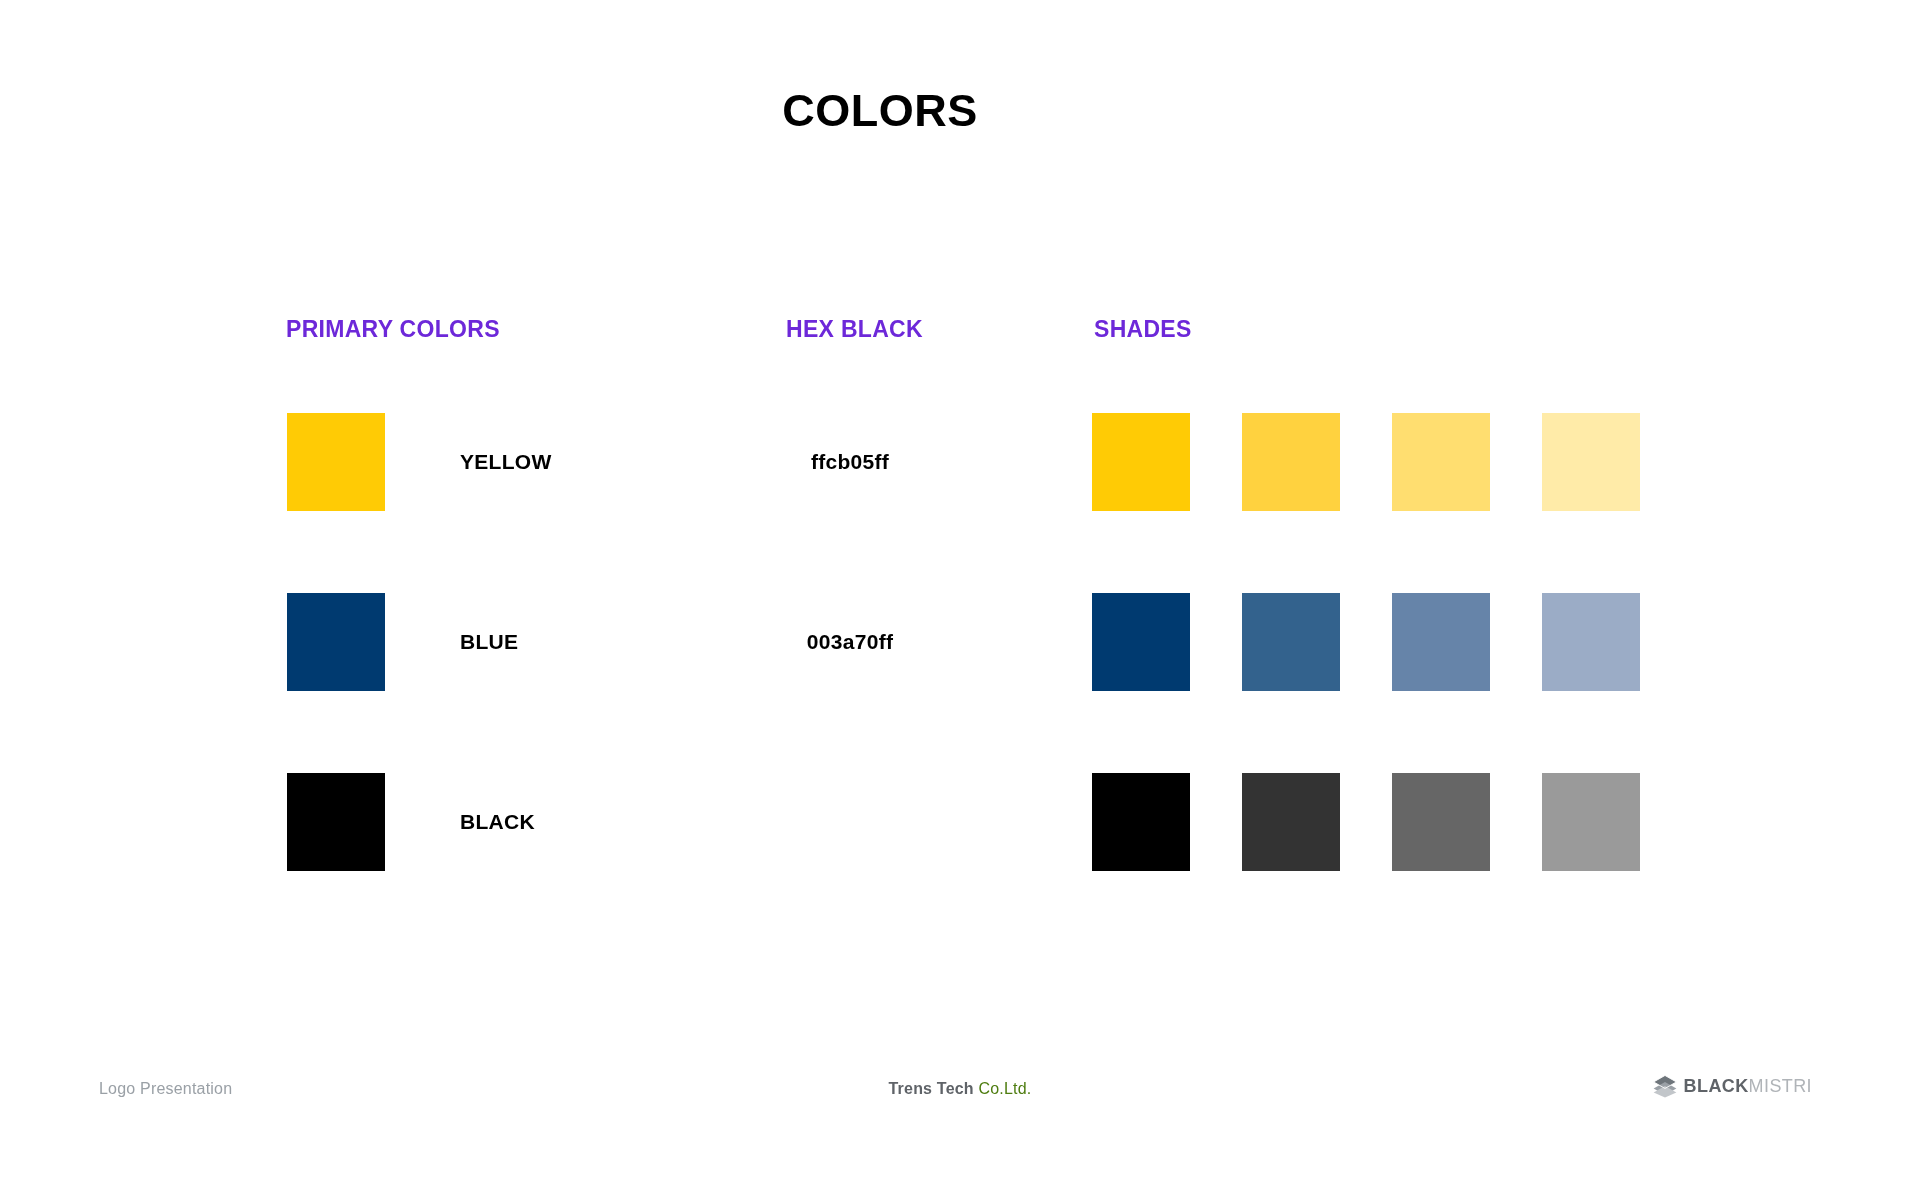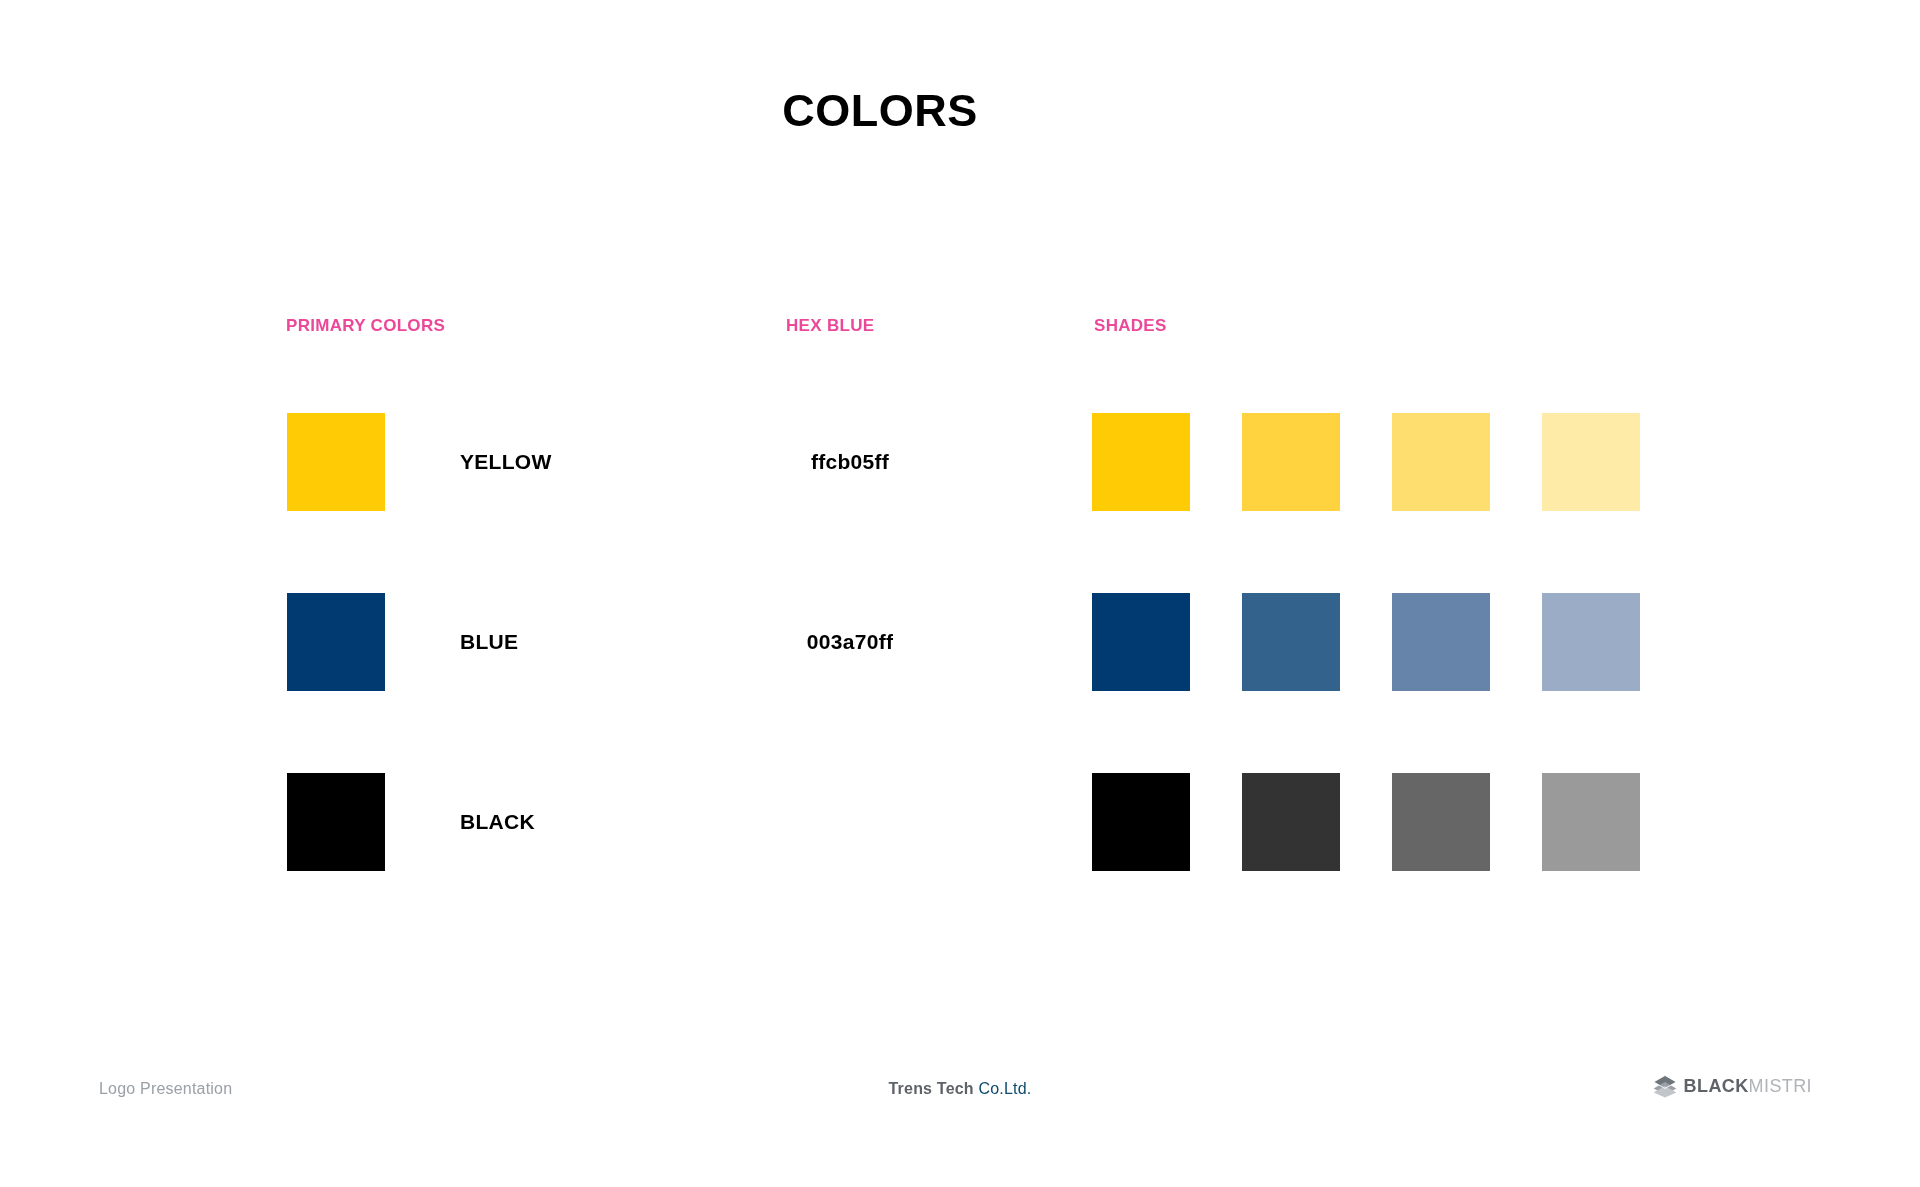--- a/index.html
+++ b/index.html
@@ -33,24 +33,24 @@
     font-size: 45px;
     font-weight: bold;
     letter-spacing: 0.5px;
     color: #000000;
     line-height: 1.2;
   }
 
   
   .col-header {
     position: absolute;
-    font-size: 17px;
+    font-size: 23px;
     font-weight: bold;
     letter-spacing: 0.3px;
-    color: #ec4899;
+    color: #6d28d9;
     white-space: nowrap;
   }
   .col-header.primary { left: 286px; top: 316px; }
   .col-header.hex     { left: 786px; top: 316px; }
   .col-header.shades  { left: 1094px; top: 316px; }
 
   
   .row {
     position: absolute;
     left: 0;
@@ -129,21 +129,21 @@
     font-size: 16px;
     letter-spacing: 0.2px;
     white-space: nowrap;
   }
   .footer-center .brand {
     font-weight: bold;
     color: #5f6368;
   }
   .footer-center .suffix {
     font-weight: normal;
-    color: #0c4a6e;
+    color: #4d7c0f;
   }
   .footer-logo {
     position: absolute;
     right: 108px;
     top: 1073px;
     display: flex;
     align-items: center;
     gap: 6px;
     white-space: nowrap;
   }
@@ -167,21 +167,21 @@
   }
 </style>
 </head>
 <body>
 
 <div class="slide">
 
   <div class="slide-title">COLORS</div>
 
   <div class="col-header primary">PRIMARY COLORS</div>
-  <div class="col-header hex">HEX BLUE</div>
+  <div class="col-header hex">HEX BLACK</div>
   <div class="col-header shades">SHADES</div>
 
   <div class="row row-1">
     <div class="primary-swatch" style="background-color: rgb(255, 203, 5);"></div>
     <div class="color-name">YELLOW</div>
     <div class="hex-code">ffcb05ff</div>
     <div class="shades-group">
       <div class="shade-swatch" style="background-color: rgb(255, 203, 5);"></div>
       <div class="shade-swatch" style="background-color: rgb(255, 210, 63);"></div>
       <div class="shade-swatch" style="background-color: rgb(255, 222, 112);"></div>

